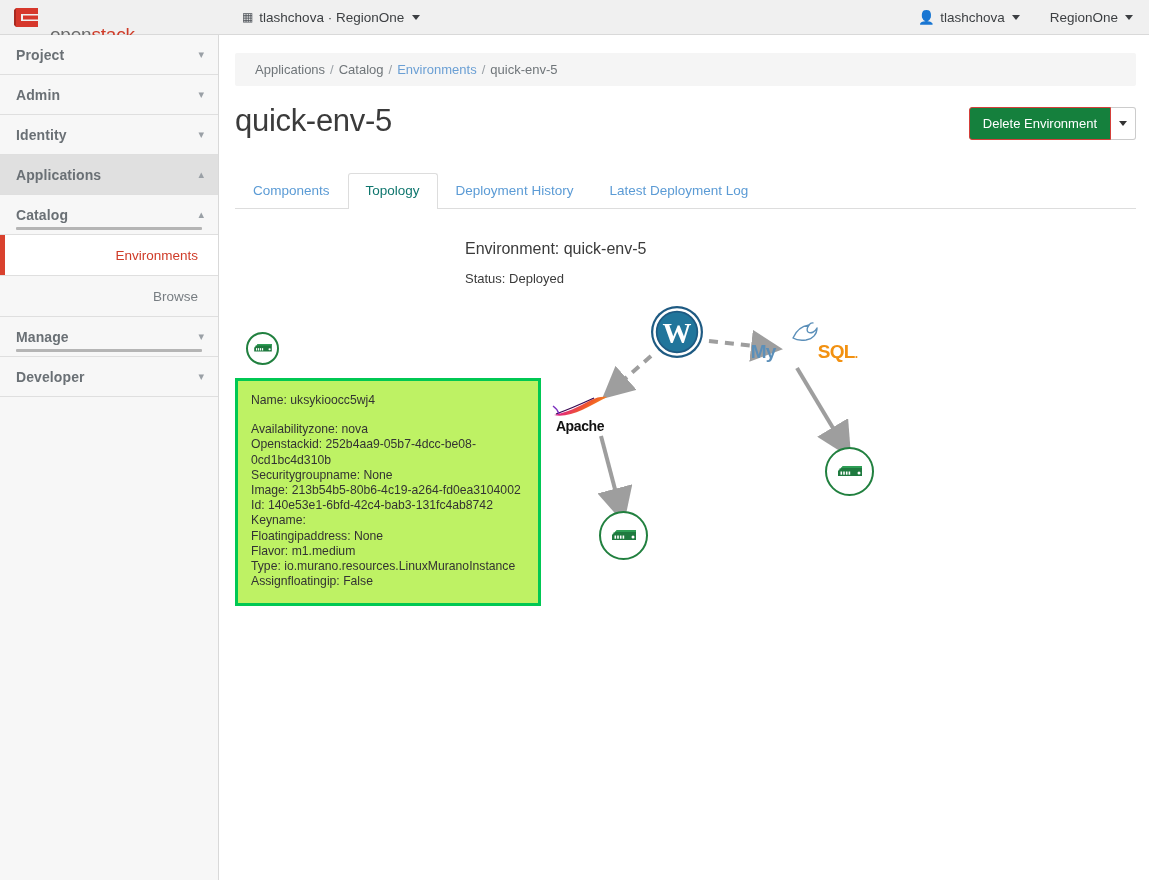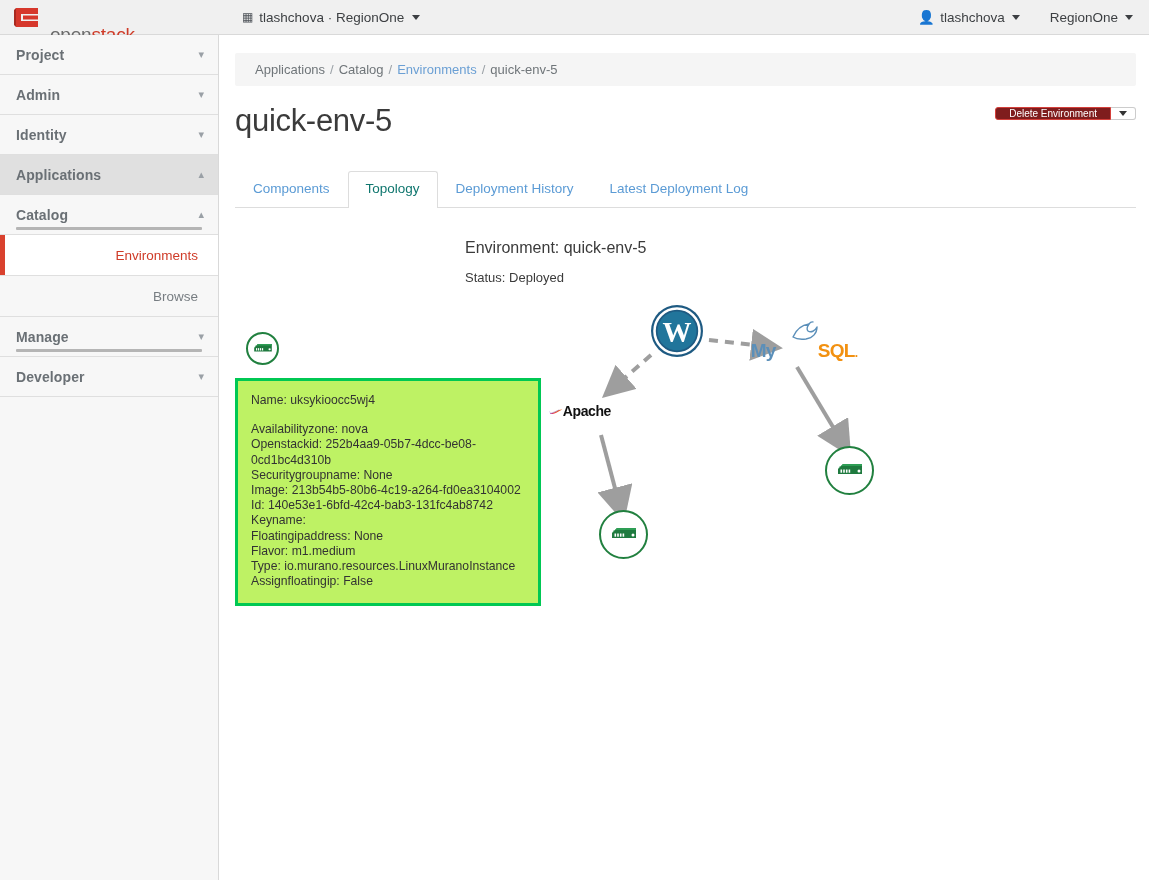--- a/index.html
+++ b/index.html
@@ -135,23 +135,23 @@
     display: flex; align-items: flex-start;
     margin: 17px 13px 0 16px;
   }
   .page-title {
     font-size: 31px; font-weight: normal;
     color: #3b3b3b; letter-spacing: -0.3px;
     margin: 0; line-height: 1.15;
   }
   .head-actions { margin-left: auto; display: flex; margin-top: 4px; }
   .btn-danger {
-    background: #7f1d1d; border: 1px solid #d43f3a;
-    color: #ffffff; font-size: 10px;
-    padding: 0 13px; cursor: pointer;
+    background: #15803d; border: 1px solid #d43f3a;
+    color: #ffffff; font-size: 13px;
+    padding: 8px 13px; cursor: pointer;
     border-radius: 3px 0 0 3px;
     font-family: inherit;
     white-space: nowrap;
   }
   .btn-split {
     background: #ffffff; border: 1px solid #cccccc;
     border-left: none; width: 25px;
     border-radius: 0 3px 3px 0;
     display: flex; align-items: center; justify-content: center;
     cursor: pointer;
@@ -216,21 +216,21 @@
     color: #333333;
     width: 306px;
   }
   .info-box .nm { margin-bottom: 14px; }
   .info-box .row { white-space: normal; word-break: break-word; }
 
   .logo-node { cursor: pointer; }
   .wp-node { width: 56px; height: 56px; }
   .apache-node {
     width: 62px; height: 46px;
-    display: flex; flex-direction: row;
+    display: flex; flex-direction: column;
     align-items: center; justify-content: center;
   }
   .apache-word {
     font-size: 14px; font-weight: bold; color: #111;
     letter-spacing: -0.4px; line-height: 1; margin-top: -1px;
   }
   .mysql-node {
     width: 66px; height: 46px;
     display: flex; flex-direction: column; align-items: center;
   }

